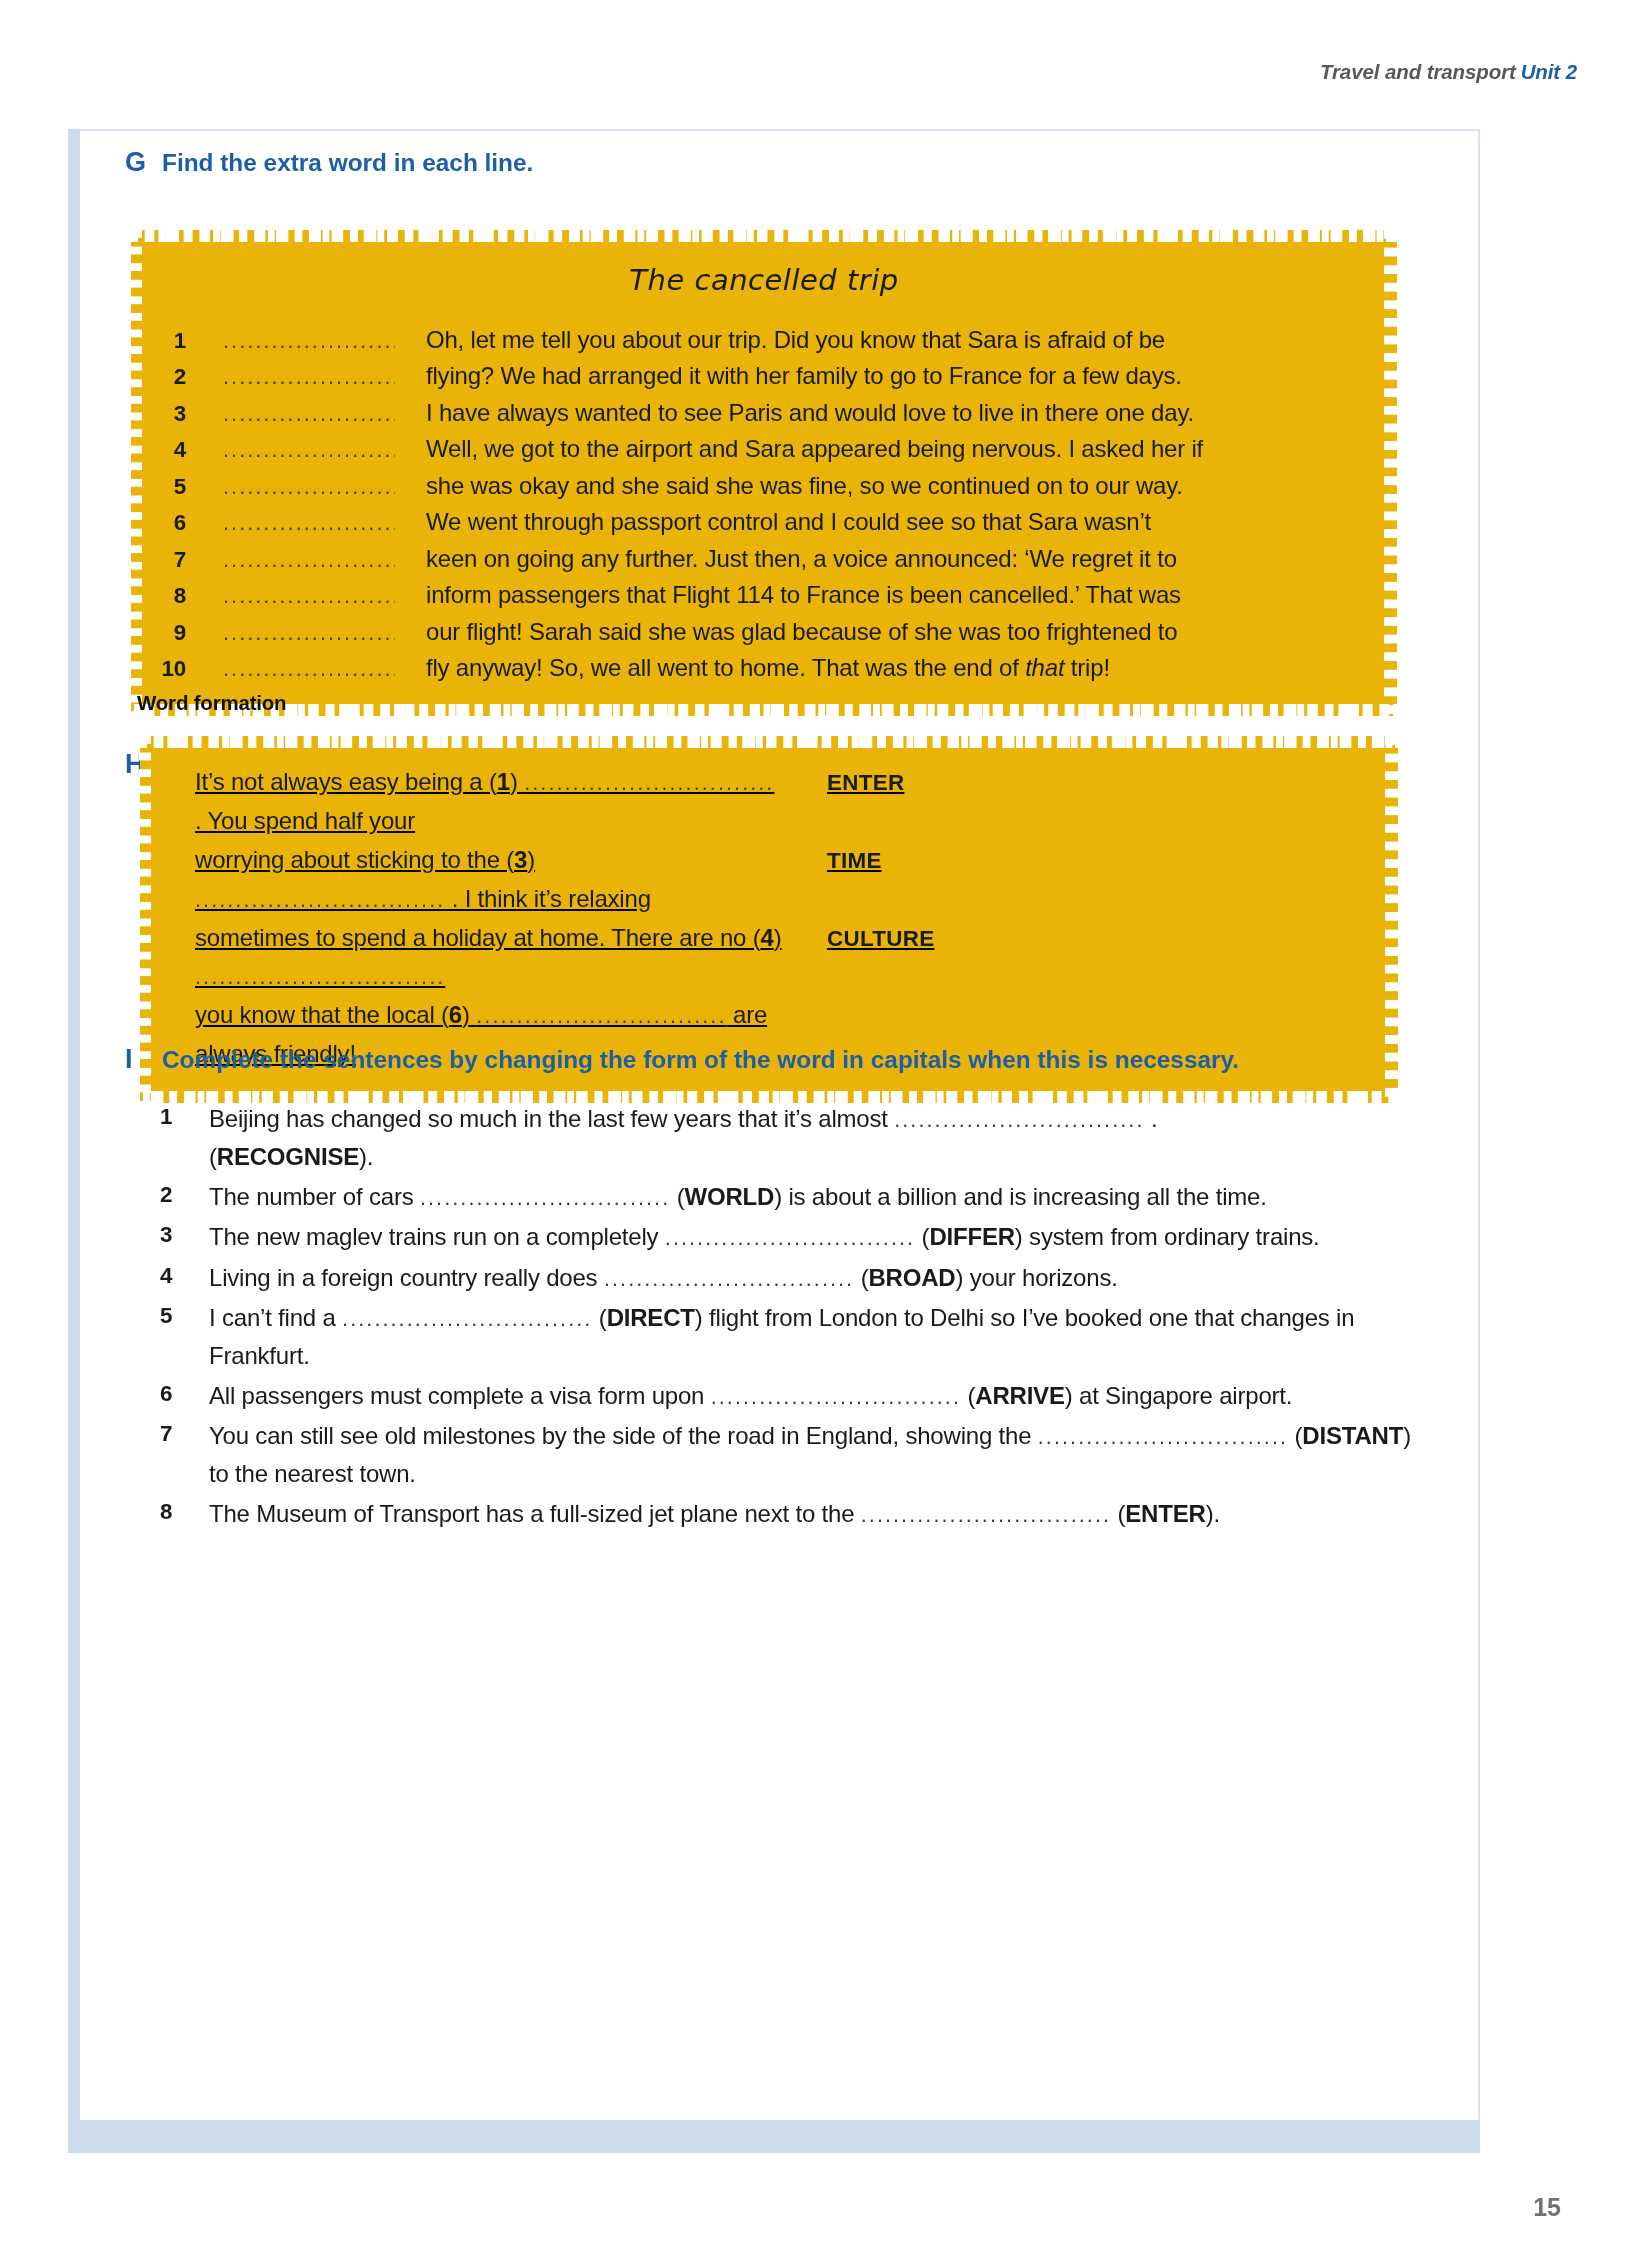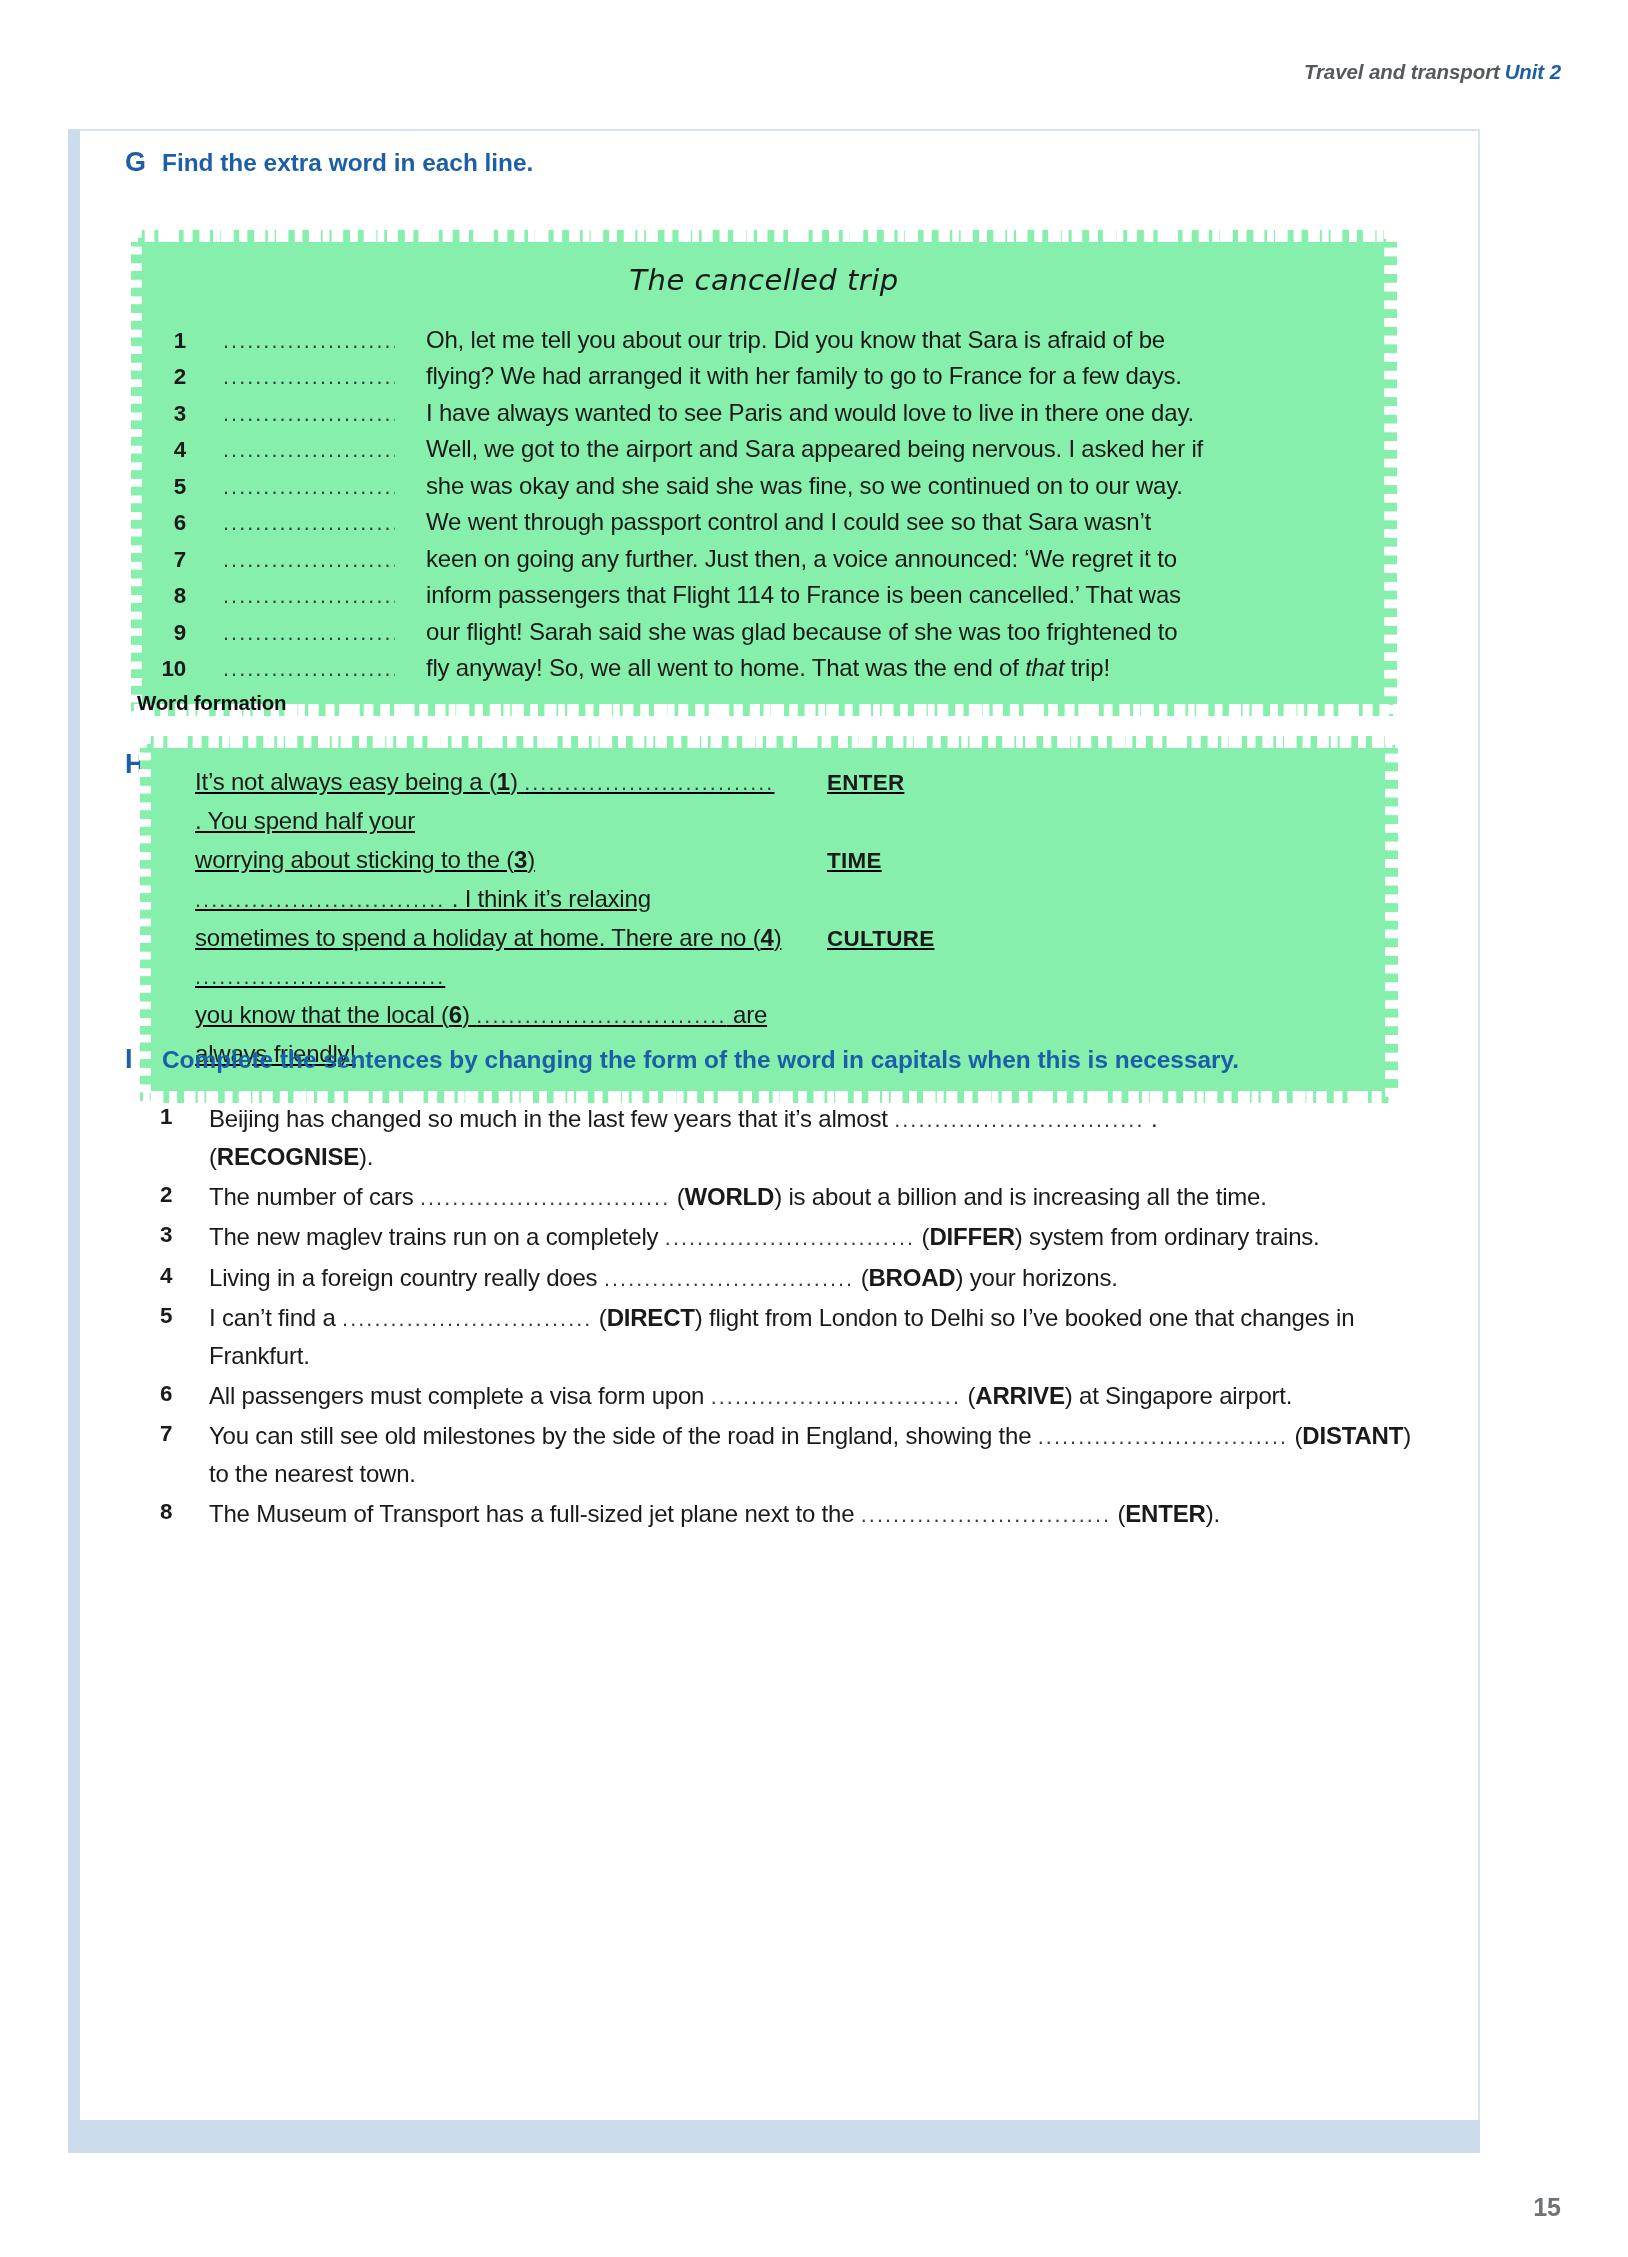--- a/index.html
+++ b/index.html
@@ -10,21 +10,21 @@
     background: #ffffff;
     font-family: "Liberation Sans", sans-serif;
     position: relative;
     overflow: hidden;
   }
 
   
   .running-head {
     position: absolute;
     top: 60px;
-    right: 68px;
+    right: 52px;
     font-size: 20.5px;
     font-style: italic;
     font-weight: bold;
     letter-spacing: -0.1px;
   }
   .rh-title { color: #55595c; }
   .rh-unit  { color: #1c5fa8; margin-left: 4.9px; }
 
   
   .page-frame {
@@ -75,21 +75,21 @@
   .section-label {
     font-weight: bold;
     font-size: 20.5px;
     color: #111;
     letter-spacing: -0.2px;
   }
 
   
   .torn {
     position: relative;
-    background: #86efac;
+    background: #eab308;
   }
   .torn::before,
   .torn::after {
     content: "";
     position: absolute;
     left: 0; right: 0;
     height: 12.7px;
     background-image:
       repeating-linear-gradient(90deg,
         #ffffff 0px, #ffffff 6.8px,

